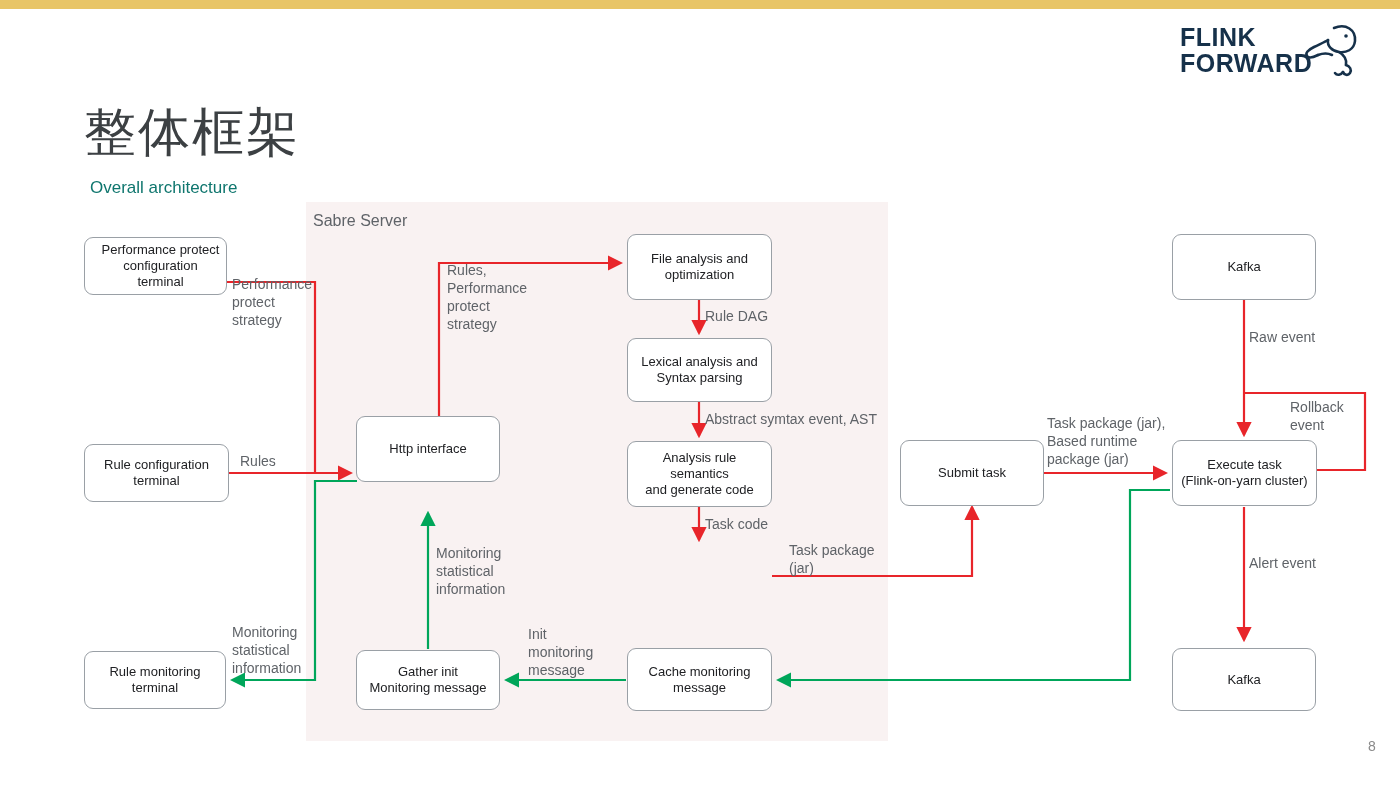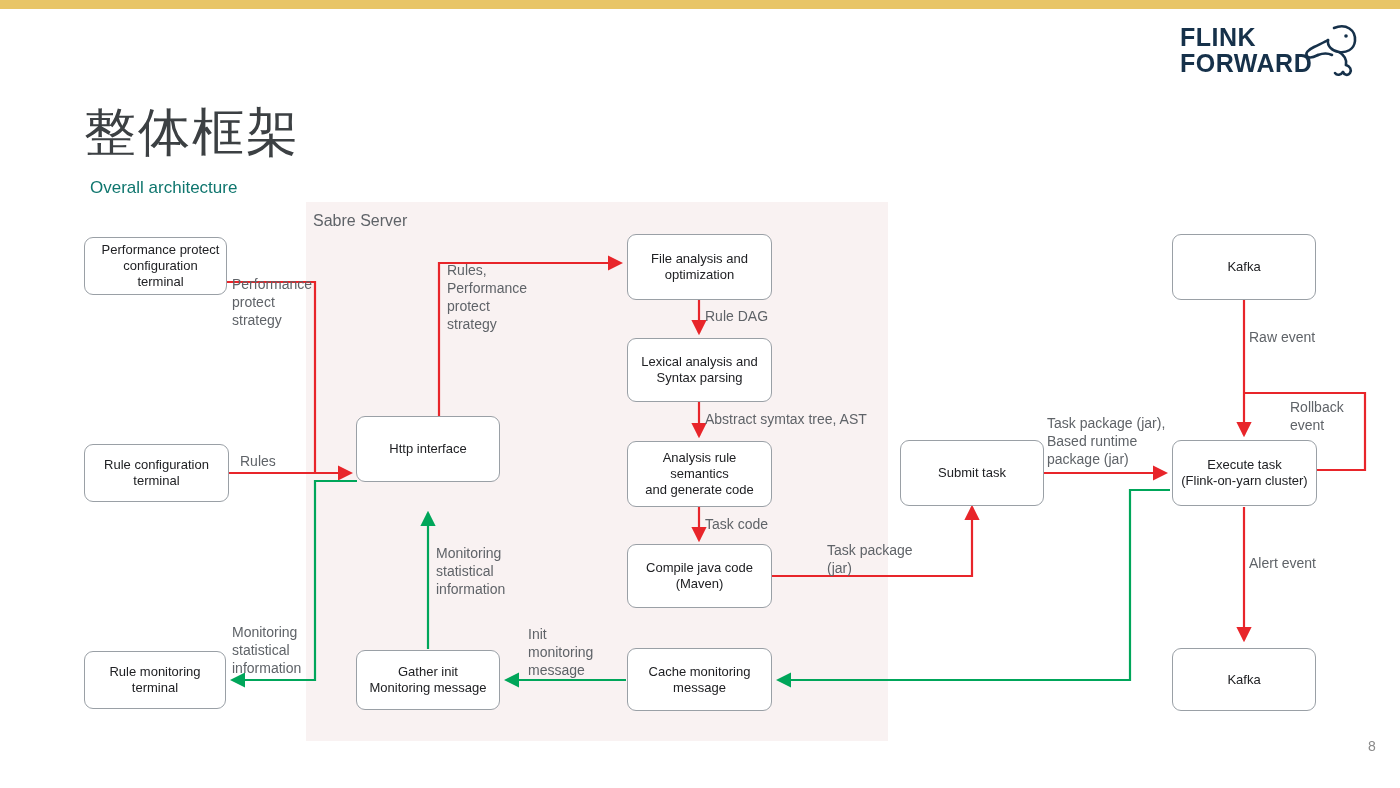--- a/index.html
+++ b/index.html
@@ -211,22 +211,20 @@
     <div class="node" style="left:627px; top:234px; width:145px; height:66px;">File analysis and
 optimization</div>
 
     <div class="node" style="left:627px; top:441px; width:145px; height:66px;">Analysis rule
 semantics
 and generate code</div>
 
     <div class="node" style="left:627px; top:338px; width:145px; height:64px;">Lexical analysis and
 Syntax parsing</div>
 
-    <div class="node" style="left:627px; top:544px; width:145px; height:64px;">Compile java code
-(Maven)</div>
 
     <div class="node" style="left:627px; top:648px; width:145px; height:63px;">Cache monitoring
 message</div>
 
     <div class="node" style="left:900px; top:440px; width:144px; height:66px;">Submit task</div>
 
     <div class="node" style="left:1172px; top:234px; width:144px; height:66px;">Kafka</div>
 
     <div class="node" style="left:1172px; top:440px; width:145px; height:66px;">Execute task
 (Flink-on-yarn cluster)</div>
@@ -239,25 +237,25 @@
 
     <div class="elabel" style="left:240px; top:452px;">Rules</div>
 
     <div class="elabel" style="left:447px; top:261px;">Rules,
 Performance
 protect
 strategy</div>
 
     <div class="elabel" style="left:705px; top:307px;">Rule DAG</div>
 
-    <div class="elabel" style="left:705px; top:410px;">Abstract symtax tree, AST</div>
+    <div class="elabel" style="left:705px; top:410px;">Abstract symtax event, AST</div>
 
     <div class="elabel" style="left:705px; top:515px;">Task code</div>
 
-    <div class="elabel" style="left:827px; top:541px;">Task package
+    <div class="elabel" style="left:789px; top:541px;">Task package
 (jar)</div>
 
     <div class="elabel" style="left:1047px; top:414px;">Task package (jar),
 Based runtime
 package (jar)</div>
 
     <div class="elabel" style="left:1249px; top:328px;">Raw  event</div>
 
     <div class="elabel" style="left:1290px; top:398px;">Rollback
 event</div>

